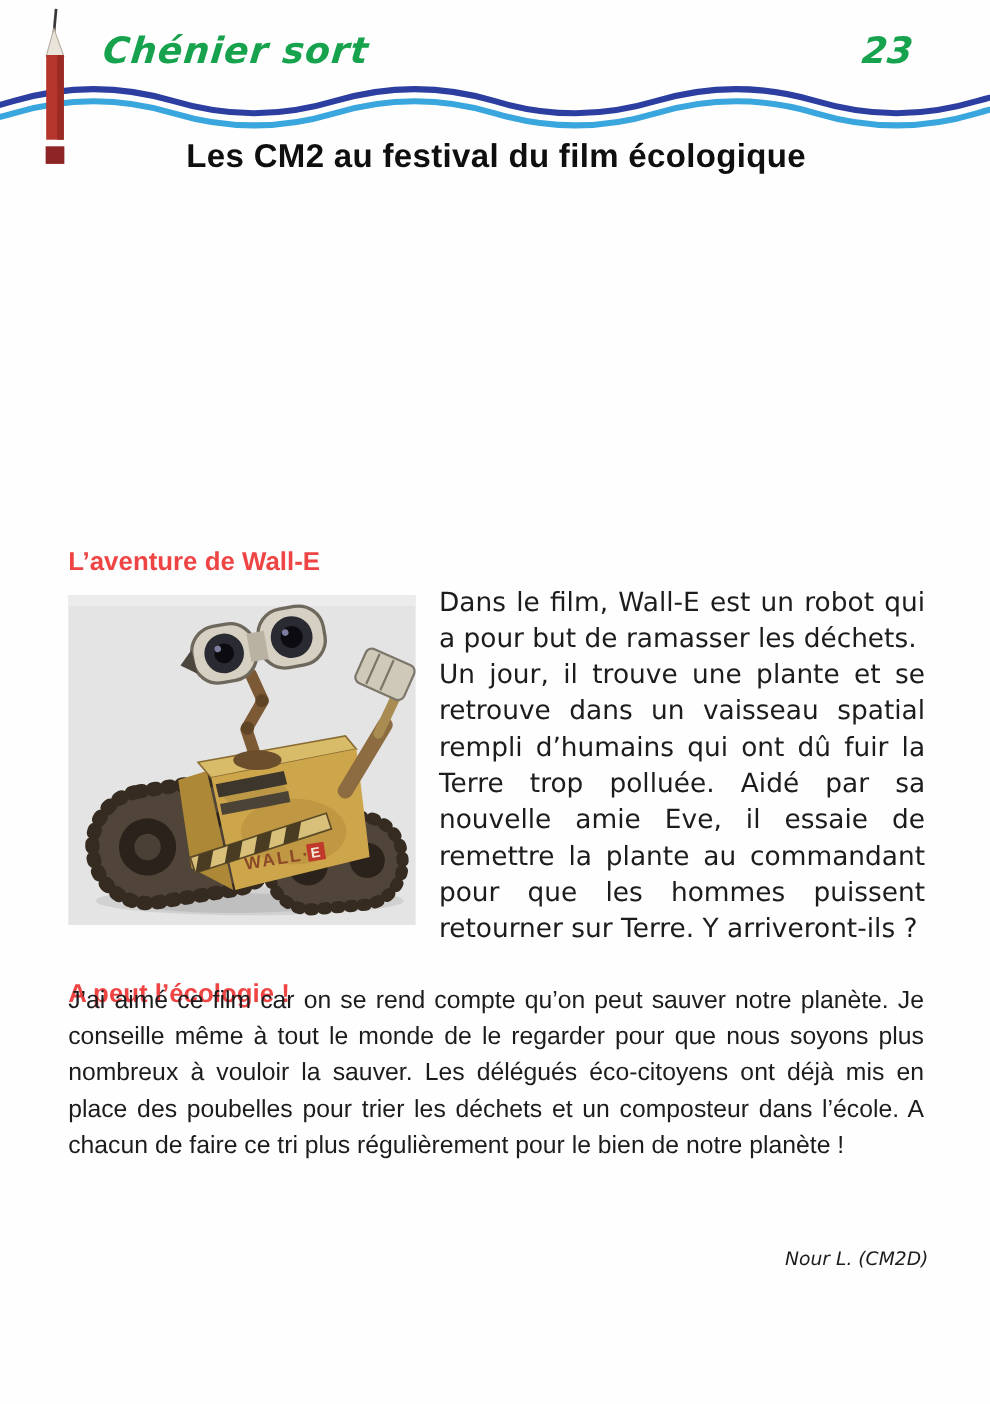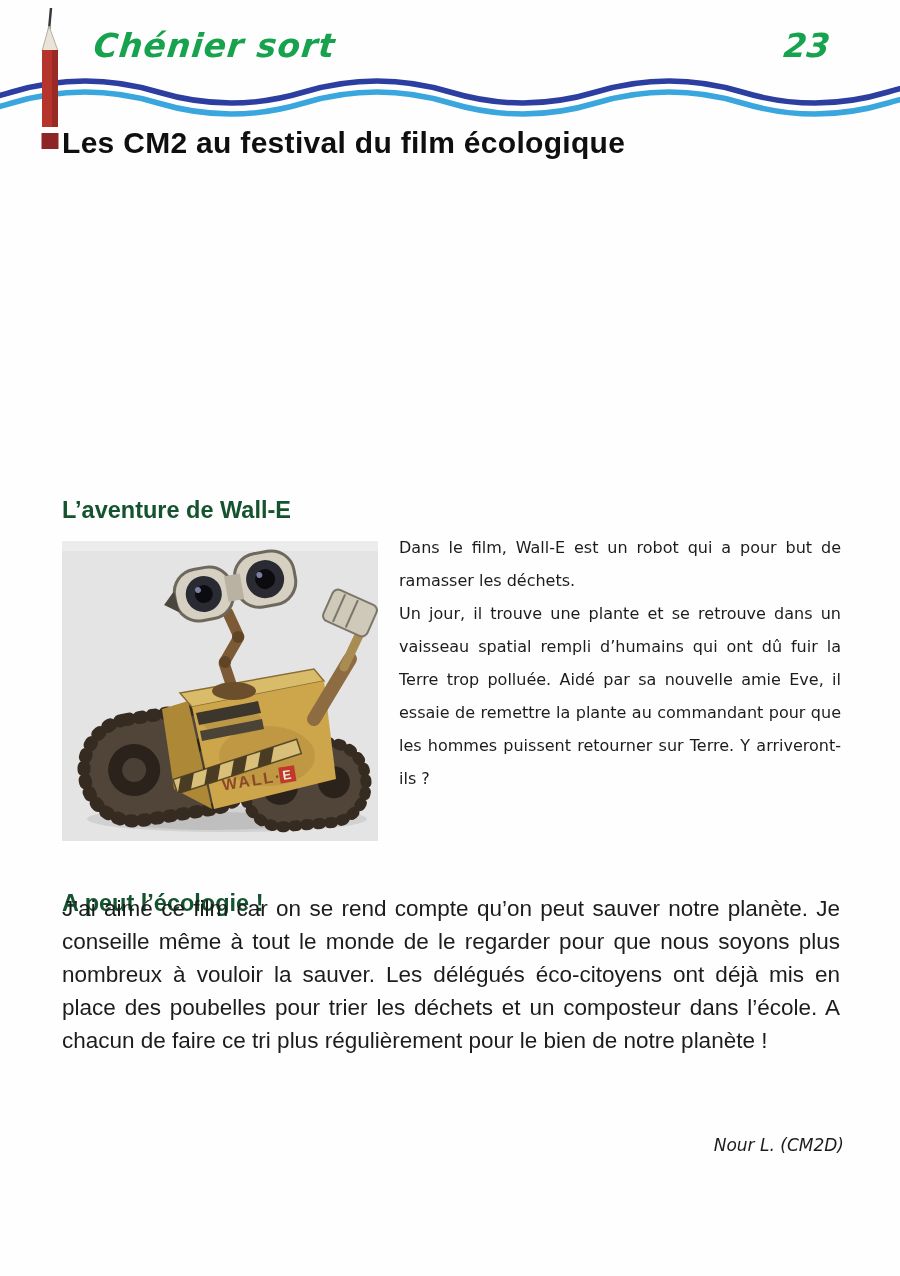--- a/index.html
+++ b/index.html
@@ -16,41 +16,41 @@
     font-size:33px;color:#17a34e;transform:skewX(-6deg);letter-spacing:1px;
   }
   .pagenum{
     position:absolute;right:70px;top:26px;z-index:2;
     font-family:"DejaVu Sans",sans-serif;font-style:italic;font-weight:bold;
     font-size:33px;color:#17a34e;transform:skewX(-6deg);
   }
   
   .title{
     position:absolute;left:62px;top:126px;width:778px;margin:0;
-    font-size:30px;font-weight:bold;color:#0f0f0f;letter-spacing:.3px;
+    text-align:center;font-size:30px;font-weight:bold;color:#0f0f0f;letter-spacing:.3px;
   }
   .body{
     position:absolute;left:62px;width:778px;margin:0;
     font-size:22.5px;line-height:33px;text-align:justify;color:#1c1c1c;
   }
   .p1{top:201px}
   .p2{top:330px}
   .p3{top:892px}
   .subhead{
     position:absolute;left:62px;margin:0;
-    font-size:23.5px;font-weight:bold;color:#14532d;
+    font-size:23.5px;font-weight:bold;color:#ef4444;
   }
   .h-adv{top:497px}
   .h-eco{top:890px}
   .film-title{font-style:italic;}
   
   .photo{position:absolute;left:62px;top:541px;width:316px;height:300px;}
   .col{
     position:absolute;left:399px;top:531px;width:442px;
-    font-family:"DejaVu Sans",sans-serif;font-size:16px;line-height:33px;
+    font-family:"DejaVu Sans",sans-serif;font-size:24px;line-height:33px;
     text-align:justify;color:#1c1c1c;
   }
   .col p{margin:0;}
   
   .sig{
     position:absolute;right:56px;top:1135px;
     font-family:"DejaVu Sans",sans-serif;font-style:italic;font-size:17px;color:#1c1c1c;
   }
 </style>
 </head>

